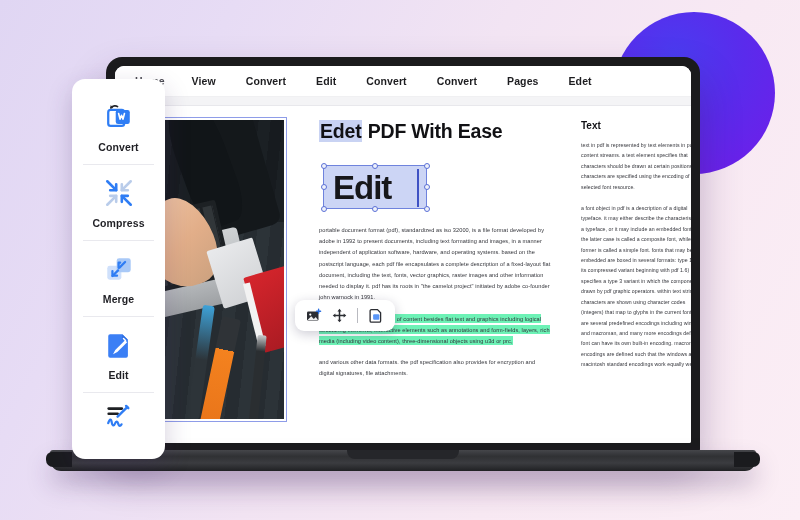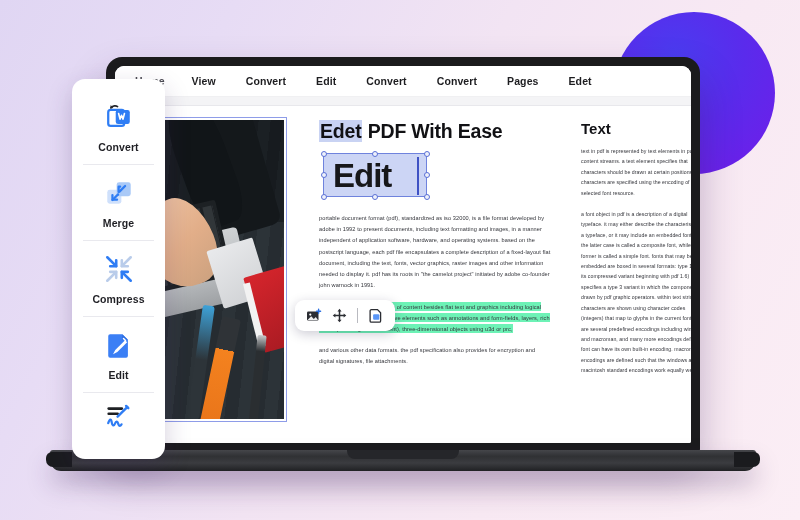--- a/index.html
+++ b/index.html
@@ -233,21 +233,21 @@
     min-width: 0;
     position: relative;
   }
 
   .heading {
     font-size: 19.5px;
     font-weight: bold;
     color: #111114;
     letter-spacing: -.2px;
     white-space: nowrap;
-    margin-bottom: 10px;
+    margin-bottom: 22px;
   }
   .heading .sel {
     background: #c9d3f3;
     padding: 0 1px;
   }
 
   
   .edit-box {
     position: relative;
     display: inline-block;
@@ -328,21 +328,21 @@
 
   
   .col-side {
     width: 124px;
     flex: 0 0 auto;
     padding: 6px 6px 0 14px;
     border-left: 0;
     overflow: hidden;
   }
   .side-title {
-    font-size: 15px;
+    font-size: 10px;
     font-weight: bold;
     color: #121216;
     margin-bottom: 9px;
   }
   .side-para {
     font-size: 5.2px;
     line-height: 10.4px;
     color: #35363c;
     letter-spacing: .06px;
     margin-bottom: 11px;
@@ -522,52 +522,52 @@
           <path d="M7.5 6.2c2-2.4 5.2-2.6 7-1.3" fill="none" stroke="#24262b" stroke-width="1.7" stroke-linecap="round"></path>
           <path d="M7.2 3.3 6.4 6.9l3.5-.6z" fill="#24262b"></path>
         </svg>
       </span>
       <span class="tlabel">Convert</span>
     </div>
 
     <div class="tool">
       <span class="glyph">
         <svg width="30" height="30" viewBox="0 0 32 32">
-          <rect x="3.5" y="12.5" width="15" height="15" rx="2.6" fill="#cfe0fb"></rect>
-          <rect x="13.5" y="4.5" width="15" height="15" rx="2.6" fill="#a9c9f7"></rect>
-          <path d="M22.5 8.5 16.5 14.5" stroke="#2f7df4" stroke-width="2.4" stroke-linecap="round"></path>
-          <path d="M17.2 9.2h-1.6v5.6" fill="none" stroke="#2f7df4" stroke-width="2.4" stroke-linecap="round" stroke-linejoin="round"></path>
-          <path d="M9 23.5 15 17.5" stroke="#2f7df4" stroke-width="2.4" stroke-linecap="round"></path>
-          <path d="M9 18.2v4.9h4.9" fill="none" stroke="#2f7df4" stroke-width="2.4" stroke-linecap="round" stroke-linejoin="round"></path>
-        </svg>
-      </span>
-      <span class="tlabel">Merge</span>
-    </div>
-
-    <div class="tool">
-      <span class="glyph">
-        <svg width="30" height="30" viewBox="0 0 32 32">
           <g stroke-linecap="round" stroke-linejoin="round">
             <path d="M3.5 3.5 13 13" stroke="#2f7df4" stroke-width="2.8"></path>
             <path d="M13 6.6V13H6.6" fill="none" stroke="#2f7df4" stroke-width="2.8"></path>
             <path d="M28.5 3.5 19 13" stroke="#b9ccea" stroke-width="2.8"></path>
             <path d="M19 6.6V13h6.4" fill="none" stroke="#b9ccea" stroke-width="2.8"></path>
             <path d="M3.5 28.5 13 19" stroke="#b9ccea" stroke-width="2.8"></path>
             <path d="M6.6 19H13v6.4" fill="none" stroke="#b9ccea" stroke-width="2.8"></path>
             <path d="M28.5 28.5 19 19" stroke="#2f7df4" stroke-width="2.8"></path>
             <path d="M25.4 19H19v6.4" fill="none" stroke="#2f7df4" stroke-width="2.8"></path>
           </g>
         </svg>
       </span>
       <span class="tlabel">Compress</span>
     </div>
 
     <div class="tool">
       <span class="glyph">
         <svg width="30" height="30" viewBox="0 0 32 32">
+          <rect x="3.5" y="12.5" width="15" height="15" rx="2.6" fill="#cfe0fb"></rect>
+          <rect x="13.5" y="4.5" width="15" height="15" rx="2.6" fill="#a9c9f7"></rect>
+          <path d="M22.5 8.5 16.5 14.5" stroke="#2f7df4" stroke-width="2.4" stroke-linecap="round"></path>
+          <path d="M17.2 9.2h-1.6v5.6" fill="none" stroke="#2f7df4" stroke-width="2.4" stroke-linecap="round" stroke-linejoin="round"></path>
+          <path d="M9 23.5 15 17.5" stroke="#2f7df4" stroke-width="2.4" stroke-linecap="round"></path>
+          <path d="M9 18.2v4.9h4.9" fill="none" stroke="#2f7df4" stroke-width="2.4" stroke-linecap="round" stroke-linejoin="round"></path>
+        </svg>
+      </span>
+      <span class="tlabel">Merge</span>
+    </div>
+
+    <div class="tool">
+      <span class="glyph">
+        <svg width="30" height="30" viewBox="0 0 32 32">
           <path d="M6.5 4.5h13l6 6v17a2 2 0 0 1-2 2h-17a2 2 0 0 1-2-2v-21a2 2 0 0 1 2-2z" fill="#3b7ff5"></path>
           <path d="M19.5 4.5v6h6z" fill="#2f6fe0"></path>
           <path d="M22.5 10.8 12 21.3l-2.4 4.6 4.6-2.4 10.5-10.5z" fill="#fff"></path>
           <path d="M20.8 9.1 22.9 11.2" stroke="#fff" stroke-width="1.6" stroke-linecap="round"></path>
         </svg>
       </span>
       <span class="tlabel">Edit</span>
     </div>
 
     <div class="tool last">

